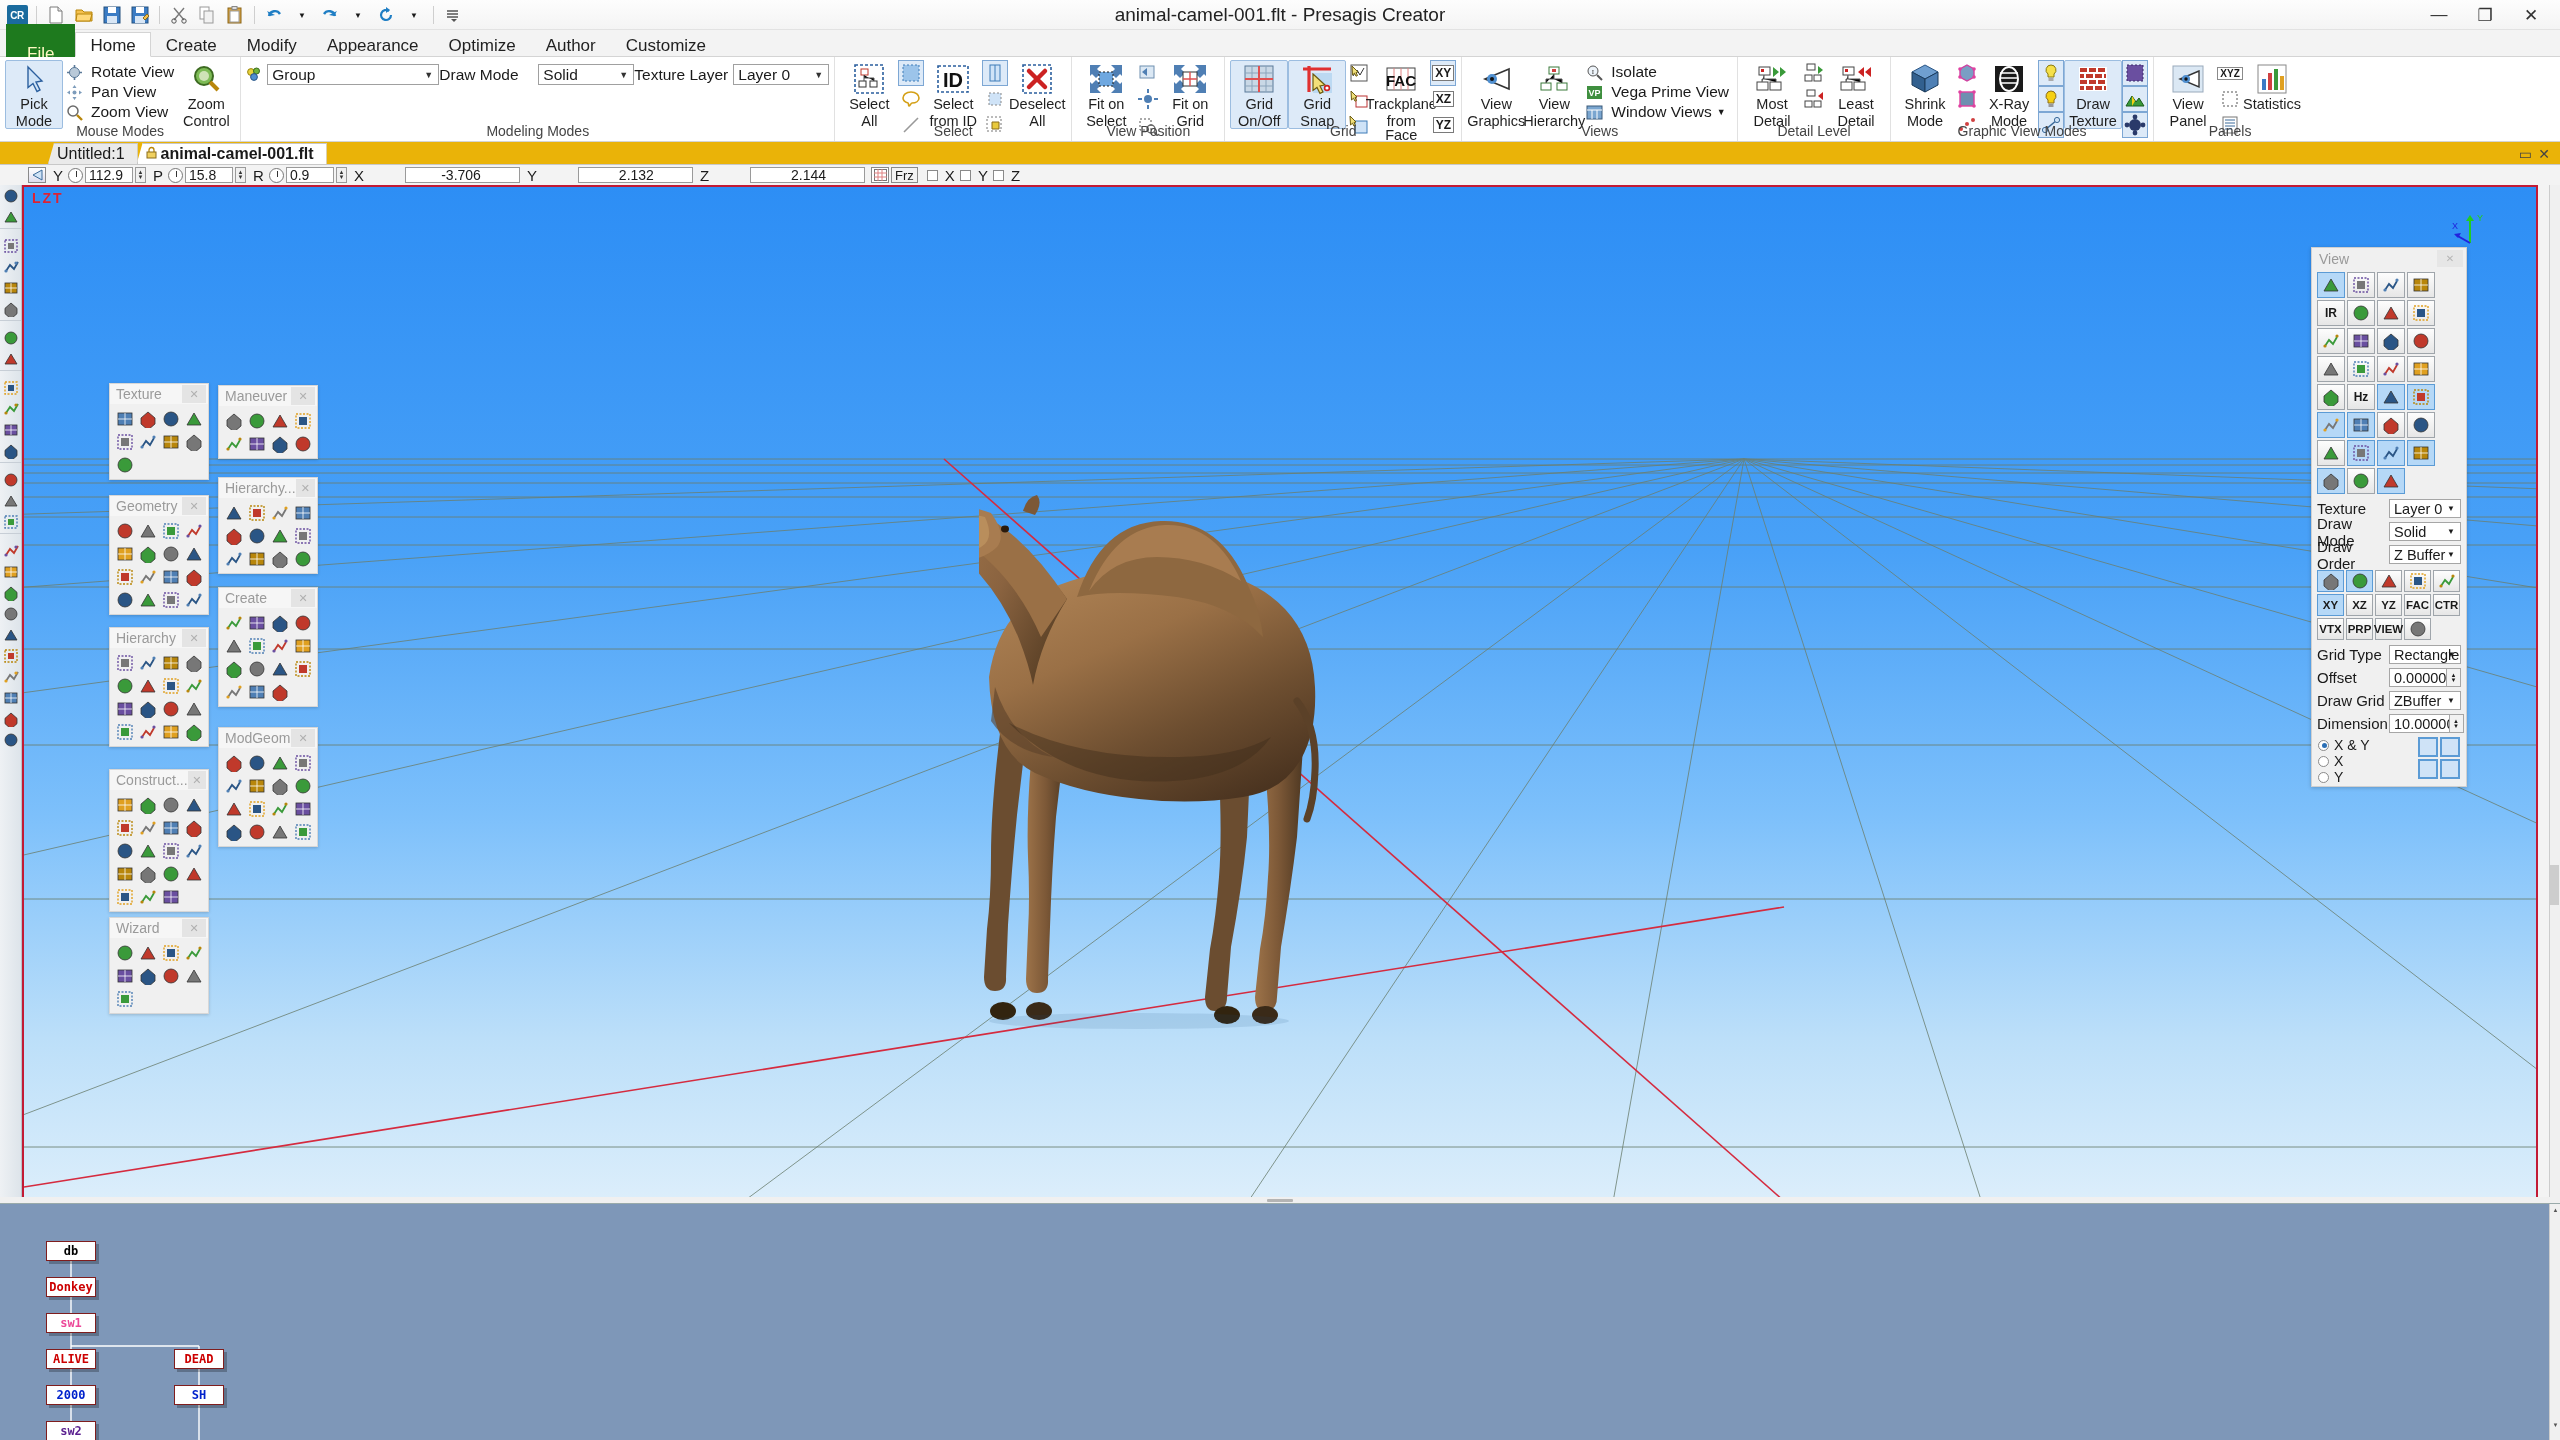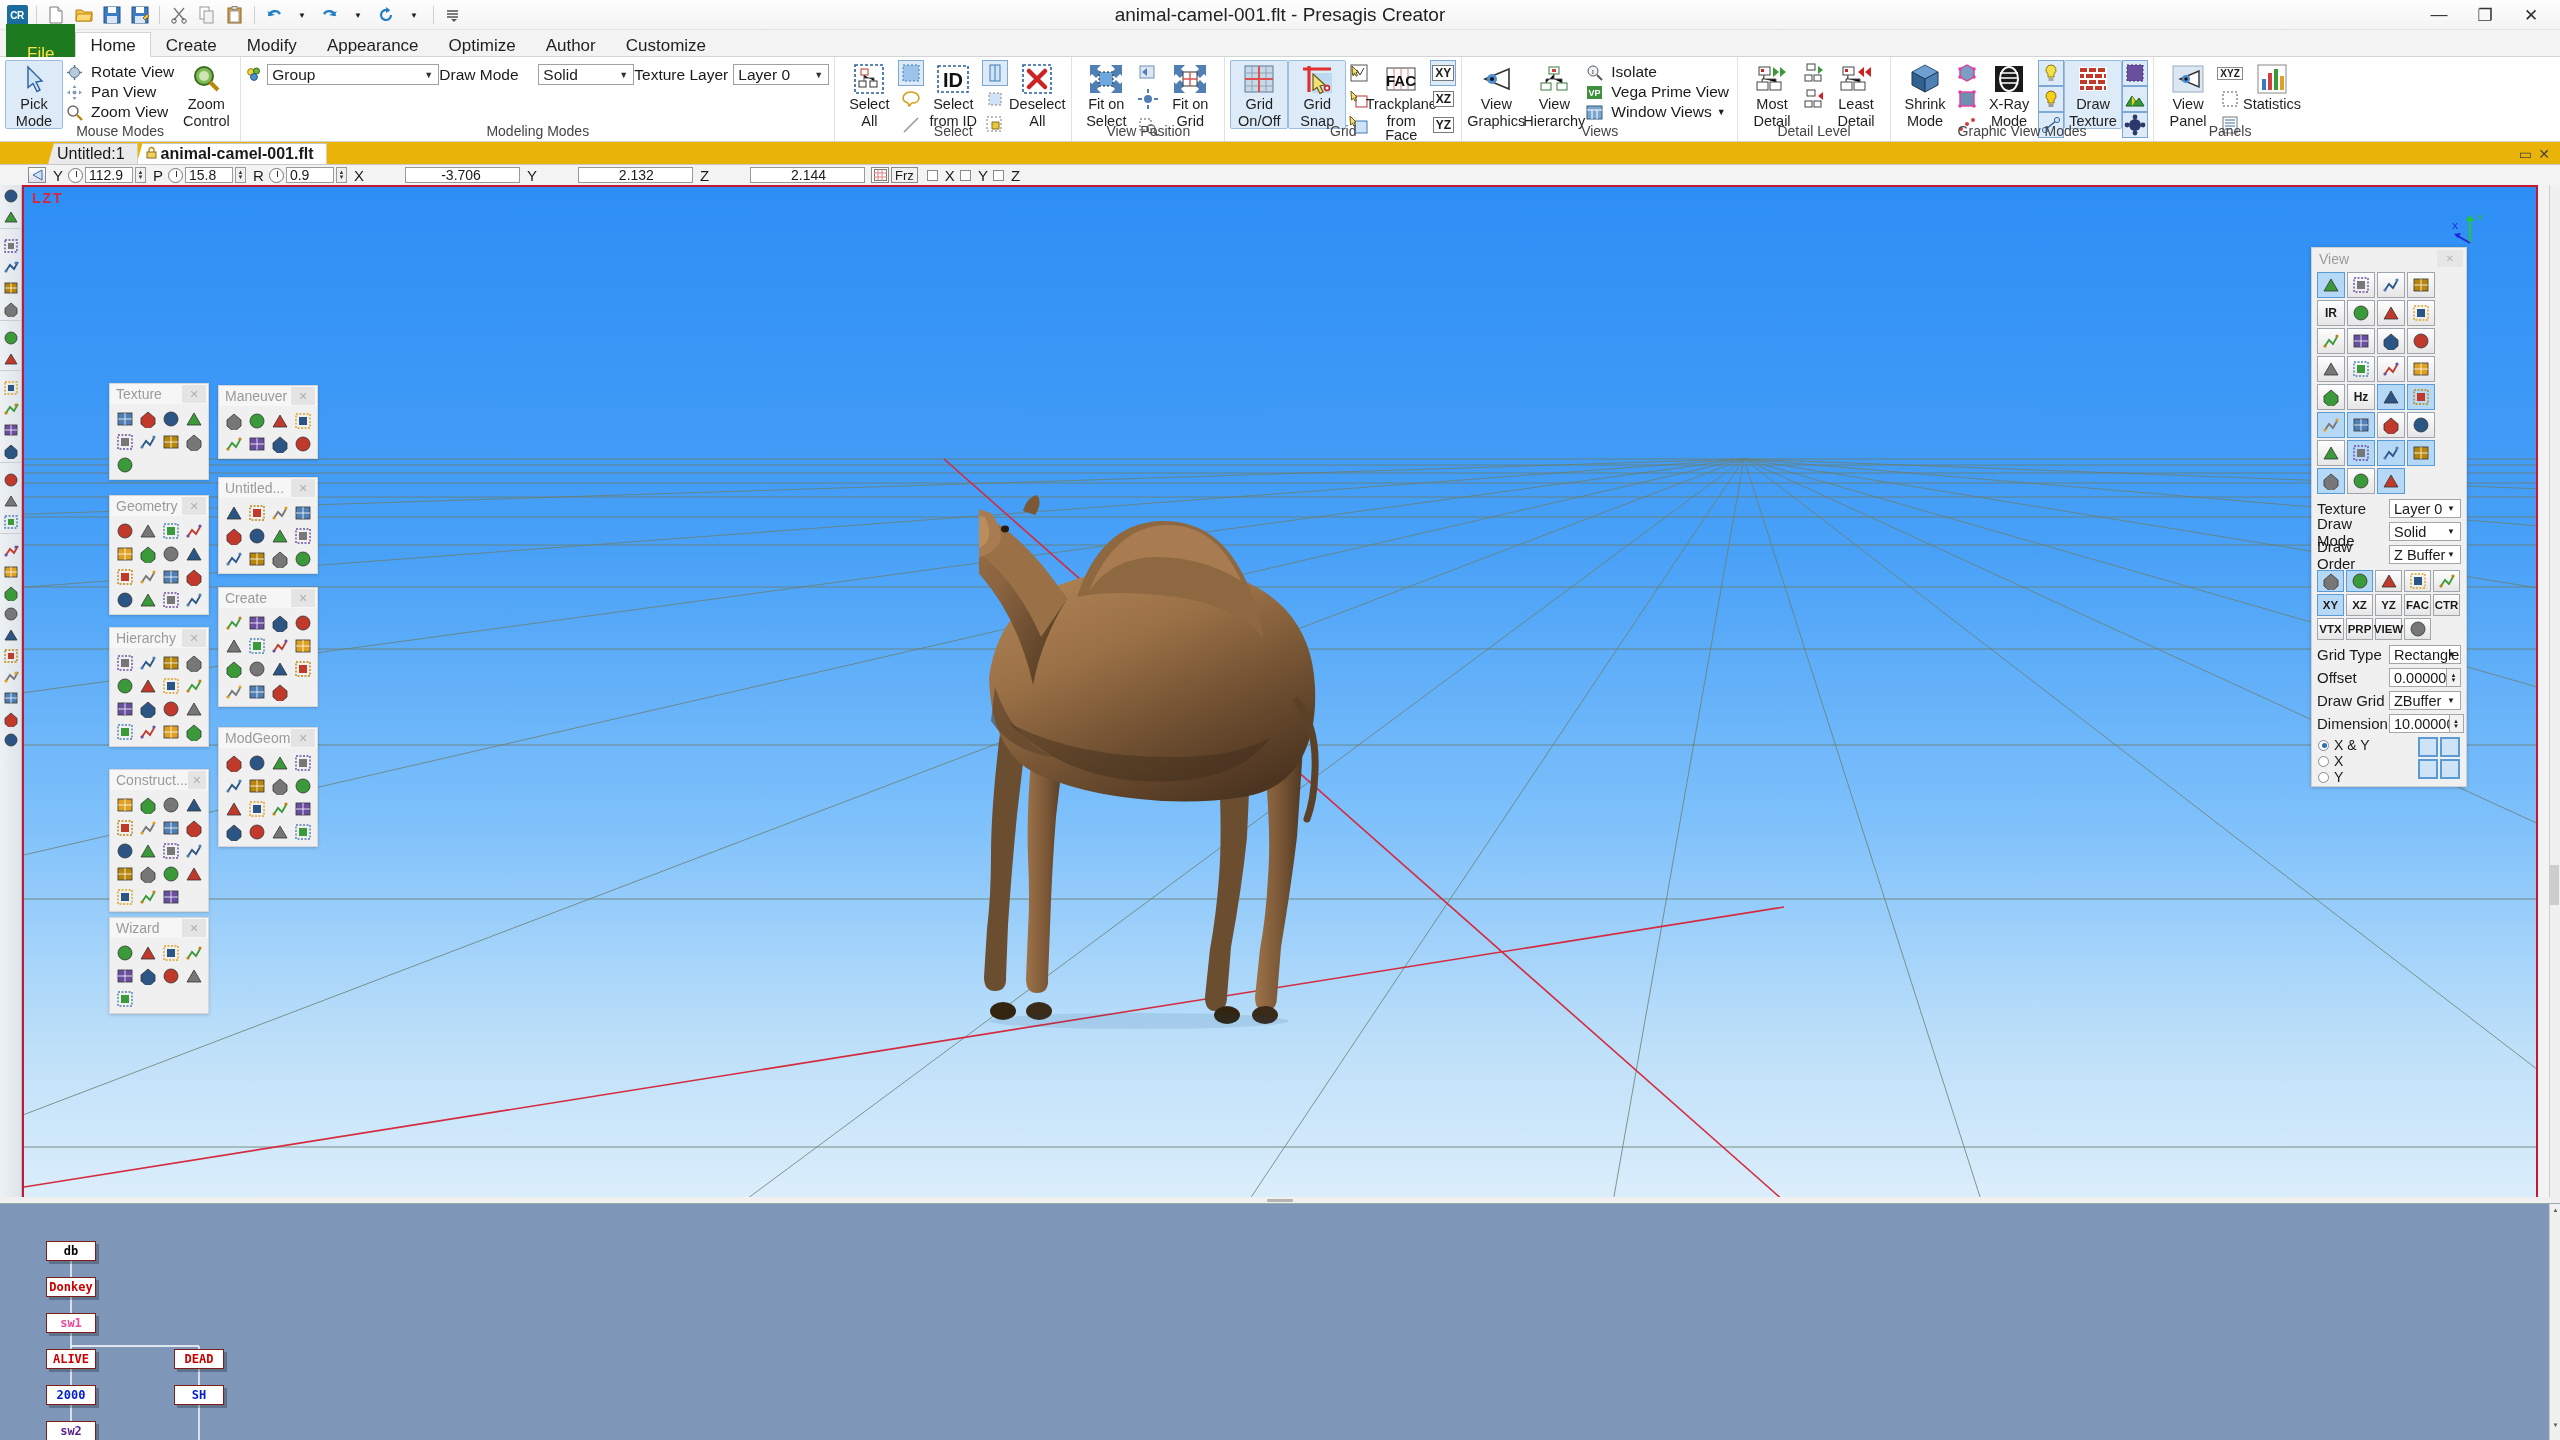--- a/index.html
+++ b/index.html
@@ -40,21 +40,21 @@
   
   .tabstrip {
     position:absolute; left:0; top:30px; width:2560px; height:27px;
     background:#f3f3f3; border-bottom:1px solid #d4d4d4;
     display:flex; align-items:flex-end; padding-left:6px;
   }
   .tab {
     height:25px; line-height:25px; padding:0 14px; font-size:17px; color:#1f1f1f;
     border:1px solid transparent; border-bottom:none; position:relative; top:1px;
   }
-  .tab.file { background:#1e7a1e; color:#fde047; padding:16px 20px; height:26px; line-height:26px; }
+  .tab.file { background:#1e7a1e; color:#fef9c3; padding:16px 20px; height:26px; line-height:26px; }
   .tab.active { background:#fff; border-color:#d4d4d4; border-bottom:1px solid #fff; z-index:2;}
 
   
   .ribbon {
     position:absolute; left:0; top:57px; width:2560px; height:85px;
     background:#fff; border-bottom:1px solid #d4d4d4;
     display:flex; align-items:stretch;
   }
   .rgroup {
     position:relative; display:flex; flex-direction:column; justify-content:flex-start;
@@ -1441,21 +1441,21 @@
               <svg width="18" height="18" viewBox="0 0 18 18">
                 <path d="M3 14l4-6 4 4 4-7" stroke="#2a5585" stroke-width="1.8" fill="none"></path>
                 <circle cx="3" cy="14" r="1.6" fill="#4f7fb4"></circle>
                 <circle cx="15" cy="4" r="1.6" fill="#4f7fb4"></circle>
               </svg>
             </div>
           </div>
         </div>
         <div class="palette" style="left: 194px; top: 290px; width: 100px;">
           <div class="ptitle">
-       <span>Untitled...</span>
+       <span>Hierarchy...</span>
        <span class="pclose">✕</span>
      </div>
      <div class="pbody">
             <div class="pitem">
               <svg width="18" height="18" viewBox="0 0 18 18">
                 <path d="M2 15L9 3L16 15z" fill="#2a5585" stroke="#333" stroke-width="0.8"></path>
               </svg>
             </div>
             <div class="pitem">
               <svg width="18" height="18" viewBox="0 0 18 18">

